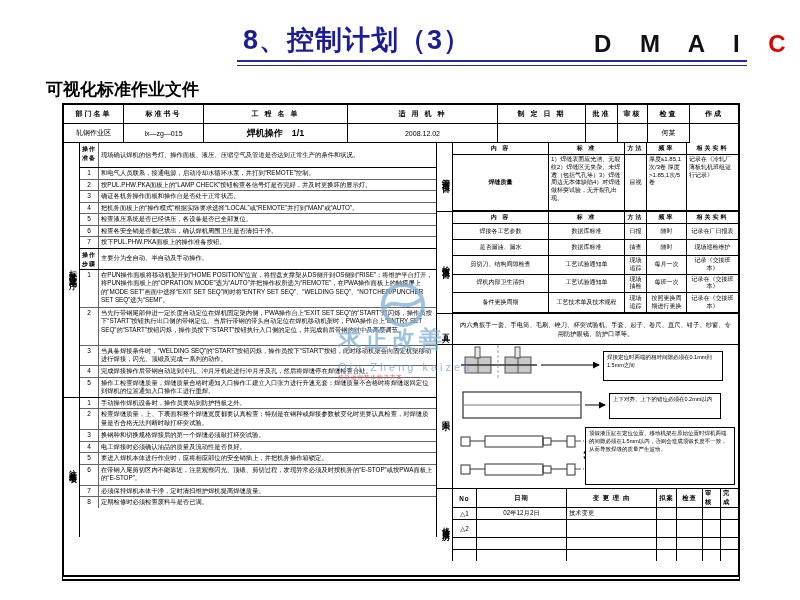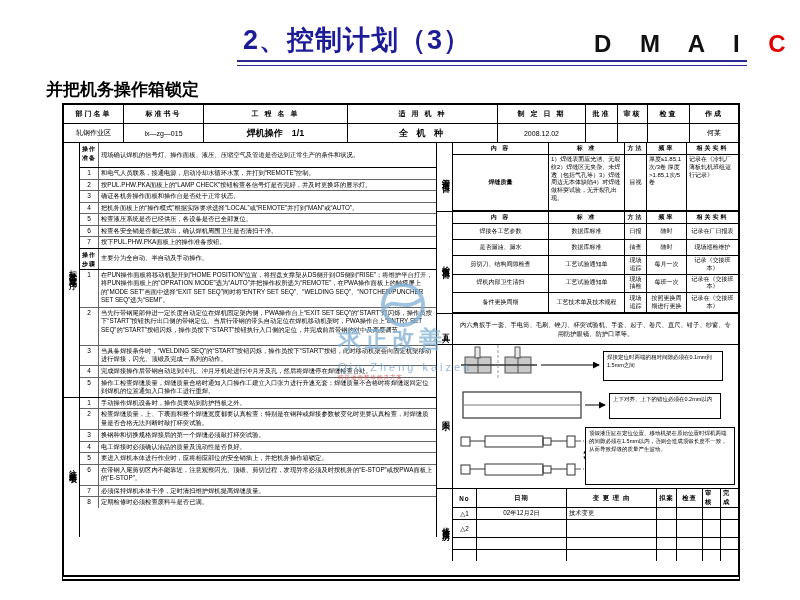--- a/index.html
+++ b/index.html
@@ -73,42 +73,41 @@
 
   .watermark{position:absolute;left:334px;top:282px;display:flex;align-items:center;opacity:.75;pointer-events:none;flex-direction:column;}
   .wm-text{margin-left:4px;}
   .wm-cn{font-size:23px;font-weight:bold;color:#7fb0d4;letter-spacing:4px;line-height:1;}
   .wm-en{font-size:11px;color:#6f9fca;letter-spacing:3px;margin-top:10px;}
   .wm-tag{font-size:5.5px;color:#d04040;letter-spacing:1px;margin-top:1px;}
 </style>
 </head>
 <body>
 
-<div class="slide-title">2、控制计划（3）</div>
+<div class="slide-title">8、控制计划（3）</div>
 <div class="dmaic"><span>D M A I</span> <span class="c">C</span></div>
 <div class="title-rule"></div>
-<div class="subtitle">并把机务操作箱锁定</div>
+<div class="subtitle">可视化标准作业文件</div>
 
 <div class="sheet">
 
 
   <div class="hdr">
     <div class="c lab">部门名单</div>
     <div class="c lab">标准书号</div>
     <div class="c lab">工 程 名 单</div>
     <div class="c lab">适 用 机 种</div>
     <div class="c lab">制 定 日 期</div>
     <div class="c lab">批准</div>
     <div class="c lab">审核</div>
     <div class="c lab">检查</div>
     <div class="c lab">作成</div>
     <div class="c">轧钢作业区</div>
     <div class="c">lx—zg—015</div>
     <div class="c" style="font-weight:bold;font-size:9px;">焊机操作　1/1</div>
-    <div class="c" style="font-weight:bold;font-size:9px;letter-spacing:3px;">全 机 种</div>
     <div class="c">2008.12.02</div>
     <div class="c"></div>
     <div class="c"></div>
     <div class="c"></div>
     <div class="c">何某</div>
   </div>
 
   <div class="bodyrow">
 
     <div class="left">

